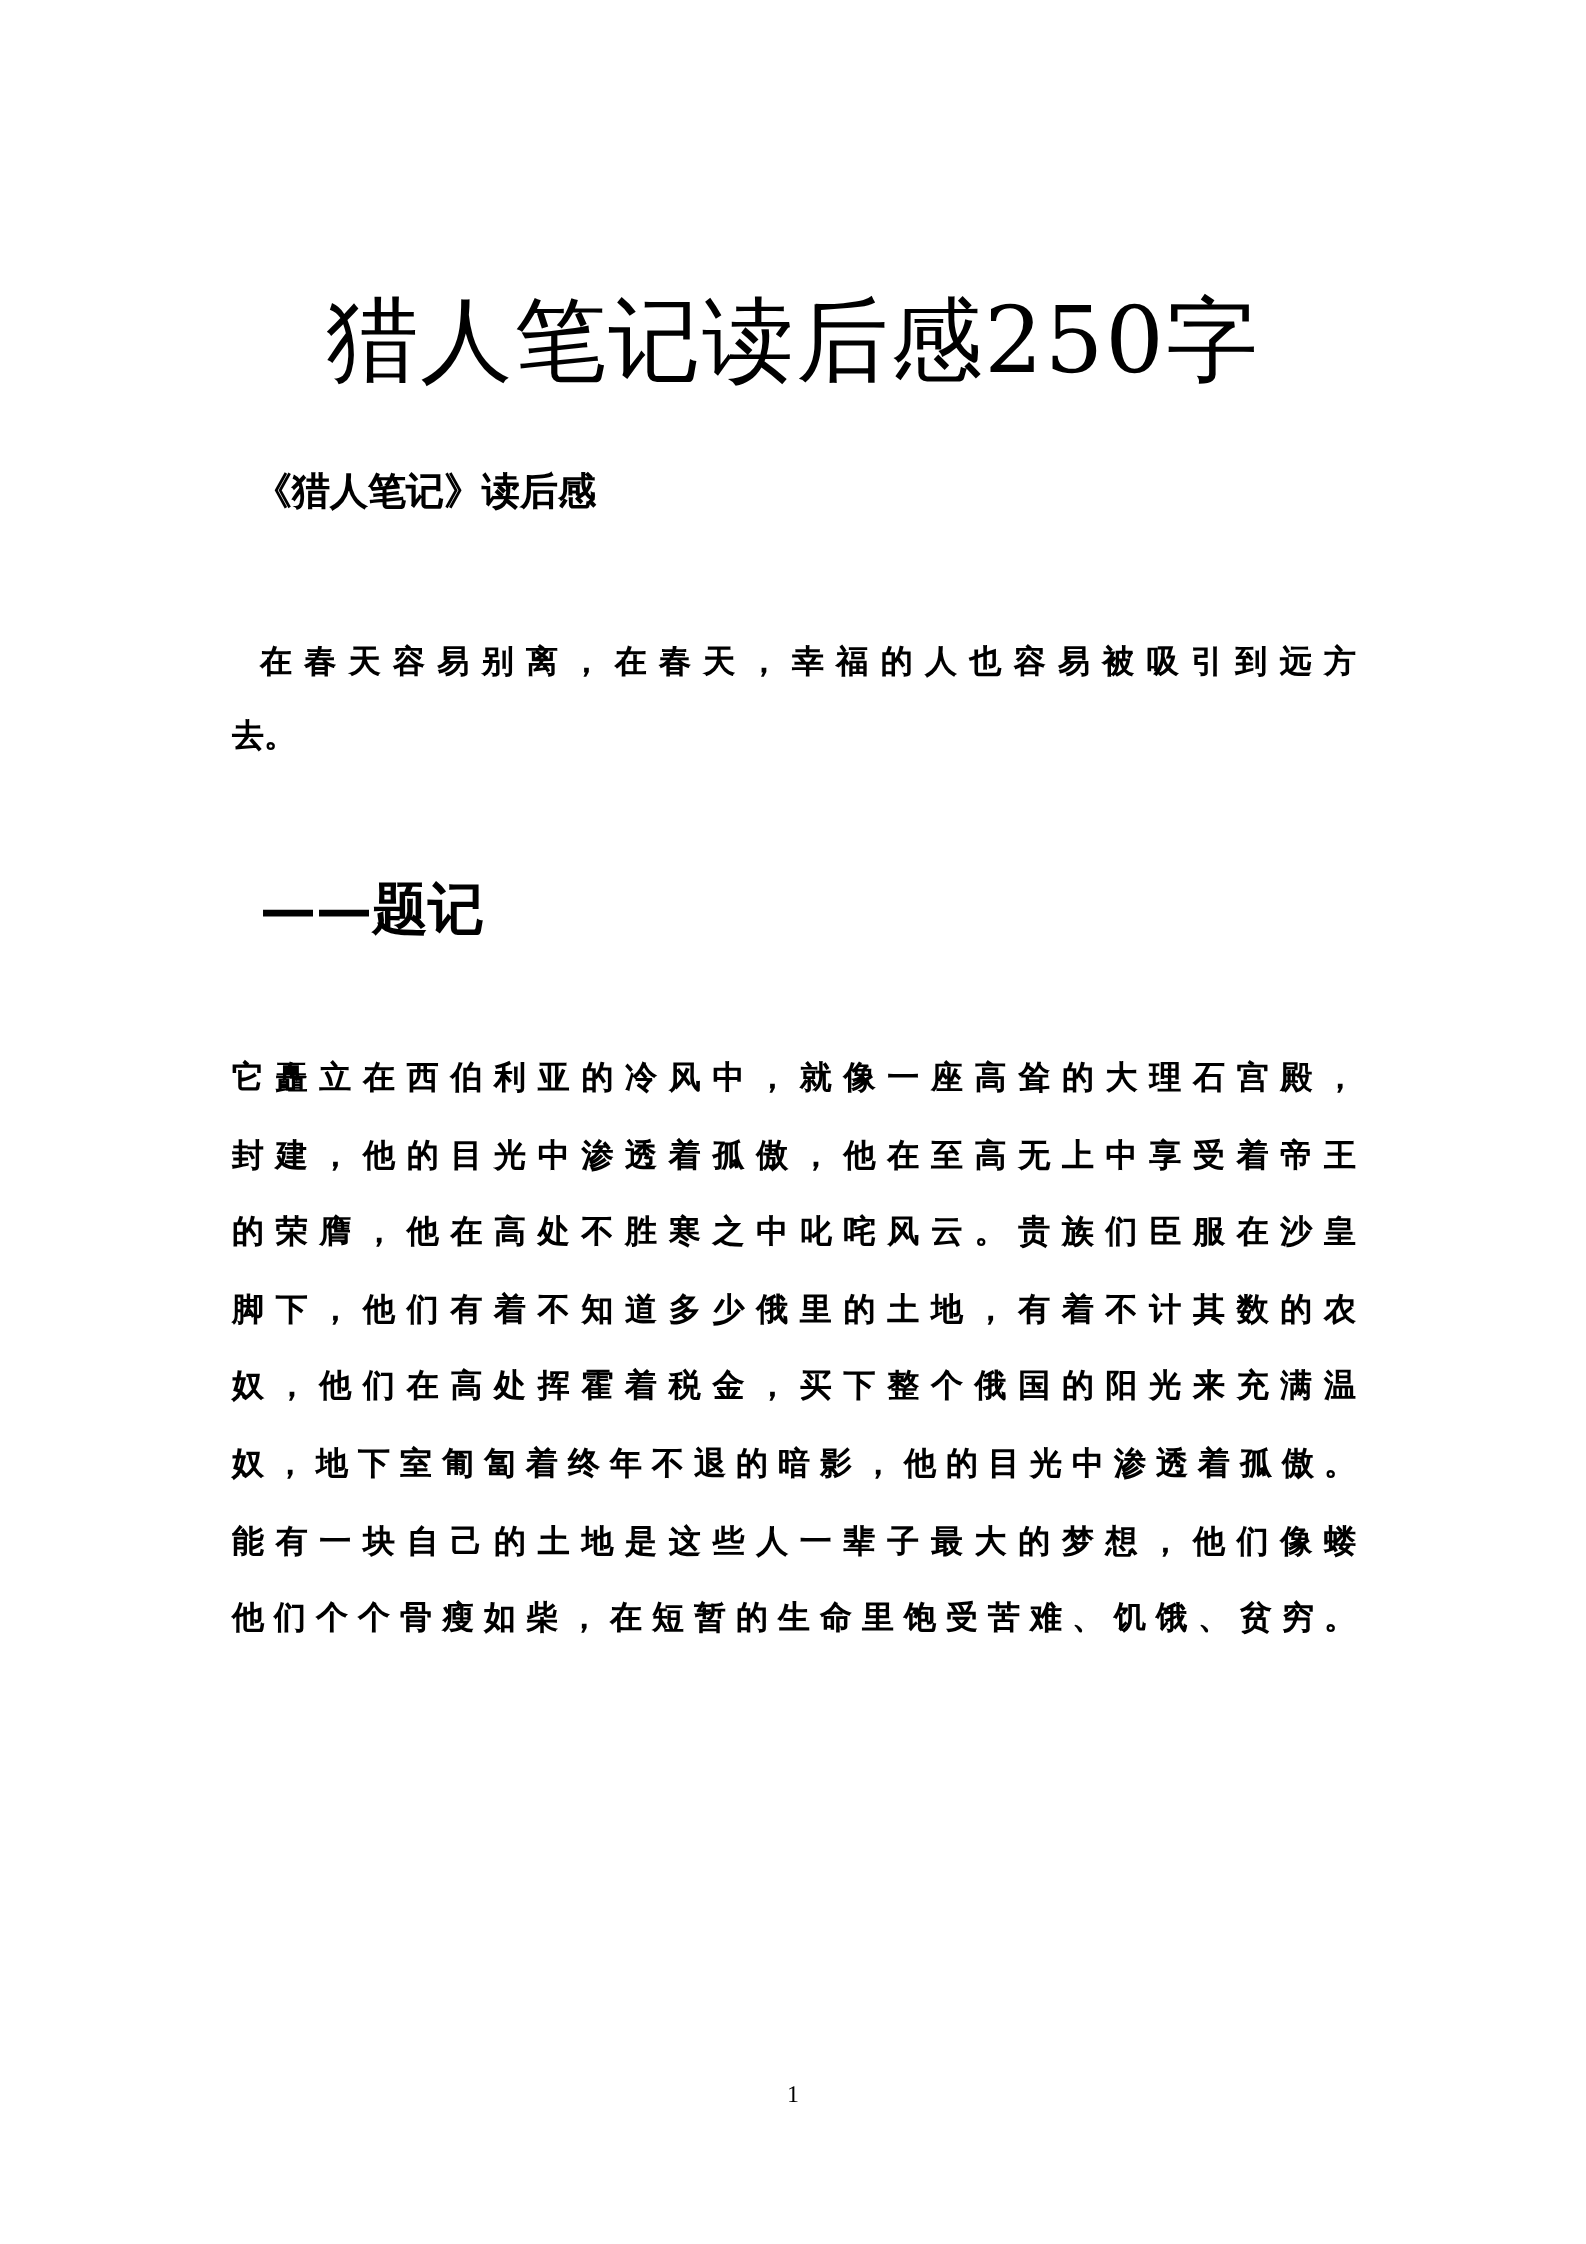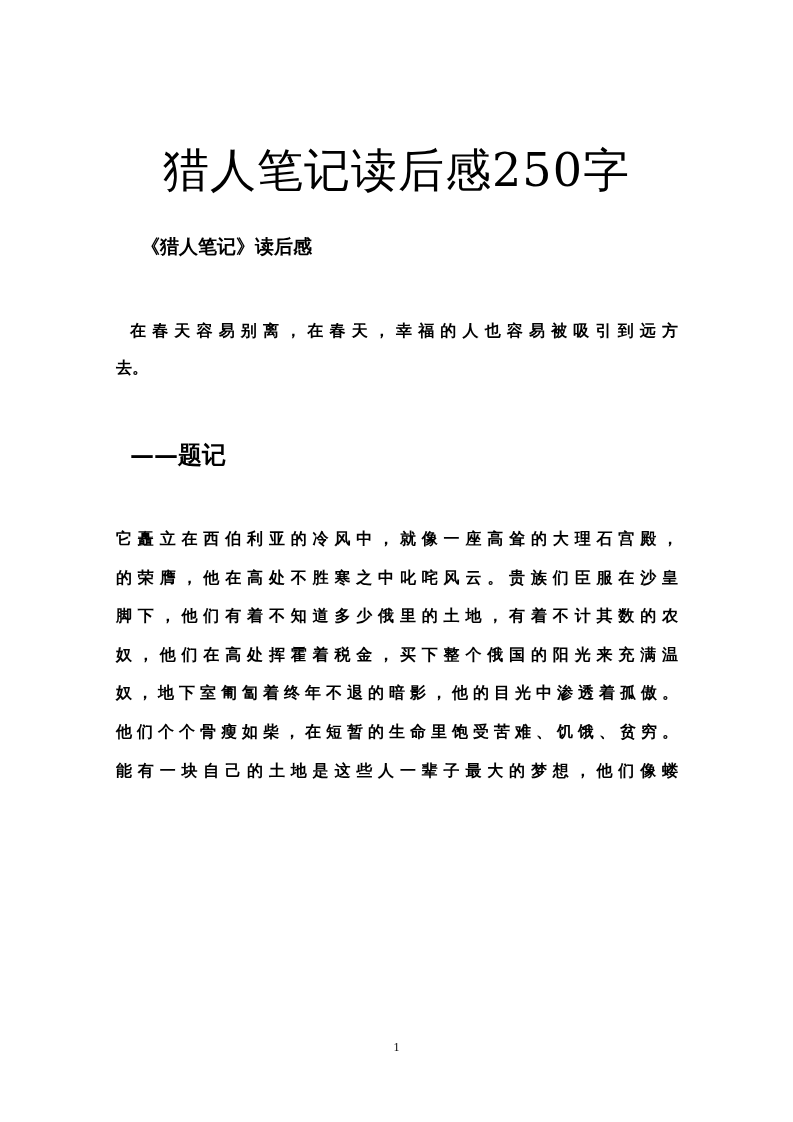--- a/index.html
+++ b/index.html
@@ -28,21 +28,21 @@
       top: 140px;
       width: 793px;
       text-align: center;
       font-size: 46px;
       line-height: 60px;
       letter-spacing: 1px;
       font-family: "DejaVu Serif", "Liberation Serif", serif;
     }
     .subtitle {
       position: absolute;
-      left: 141px;
+      left: 127px;
       top: 230px;
       font-size: 19px;
       line-height: 32px;
       font-weight: bold;
     }
     .body-text {
       position: absolute;
       left: 116px;
       width: 562px;
       font-size: 16px;
@@ -64,21 +64,21 @@
       padding-left: 14px;
       width: 548px;
     }
     .epigraph {
       top: 312px;
     }
     .signature {
       position: absolute;
       left: 130px;
       top: 436px;
-      font-size: 24px;
+      font-size: 28px;
       font-weight: bold;
       line-height: 37px;
     }
     .para-main {
       top: 520px;
     }
     .main-line {
       height: 38.6px;
       line-height: 38.6px;
     }
@@ -103,23 +103,24 @@
 
   <div class="body-text epigraph">
     <span class="line indent">在春天容易别离，在春天，幸福的人也容易被吸引到远方</span>
     <span class="line short">去。</span>
   </div>
 
   <div class="signature">——题记</div>
 
   <div class="body-text para-main">
     <span class="line main-line">它矗立在西伯利亚的冷风中，就像一座高耸的大理石宫殿，</span>
+    <span class="line main-line">封建，他的目光中渗透着孤傲，他在至高无上中享受着帝王</span>
     <span class="line main-line">的荣膺，他在高处不胜寒之中叱咤风云。贵族们臣服在沙皇</span>
     <span class="line main-line">脚下，他们有着不知道多少俄里的土地，有着不计其数的农</span>
     <span class="line main-line">奴，他们在高处挥霍着税金，买下整个俄国的阳光来充满温</span>
     <span class="line main-line">奴，地下室匍匐着终年不退的暗影，他的目光中渗透着孤傲。</span>
+    <span class="line main-line">能有一块自己的土地是这些人一辈子最大的梦想，他们像蝼</span>
     <span class="line main-line">他们个个骨瘦如柴，在短暂的生命里饱受苦难、饥饿、贫穷。</span>
-    <span class="line main-line">能有一块自己的土地是这些人一辈子最大的梦想，他们像蝼</span>
   </div>
 
   <div class="page-number">1</div>
 
 </div>
 
 </body></html>

